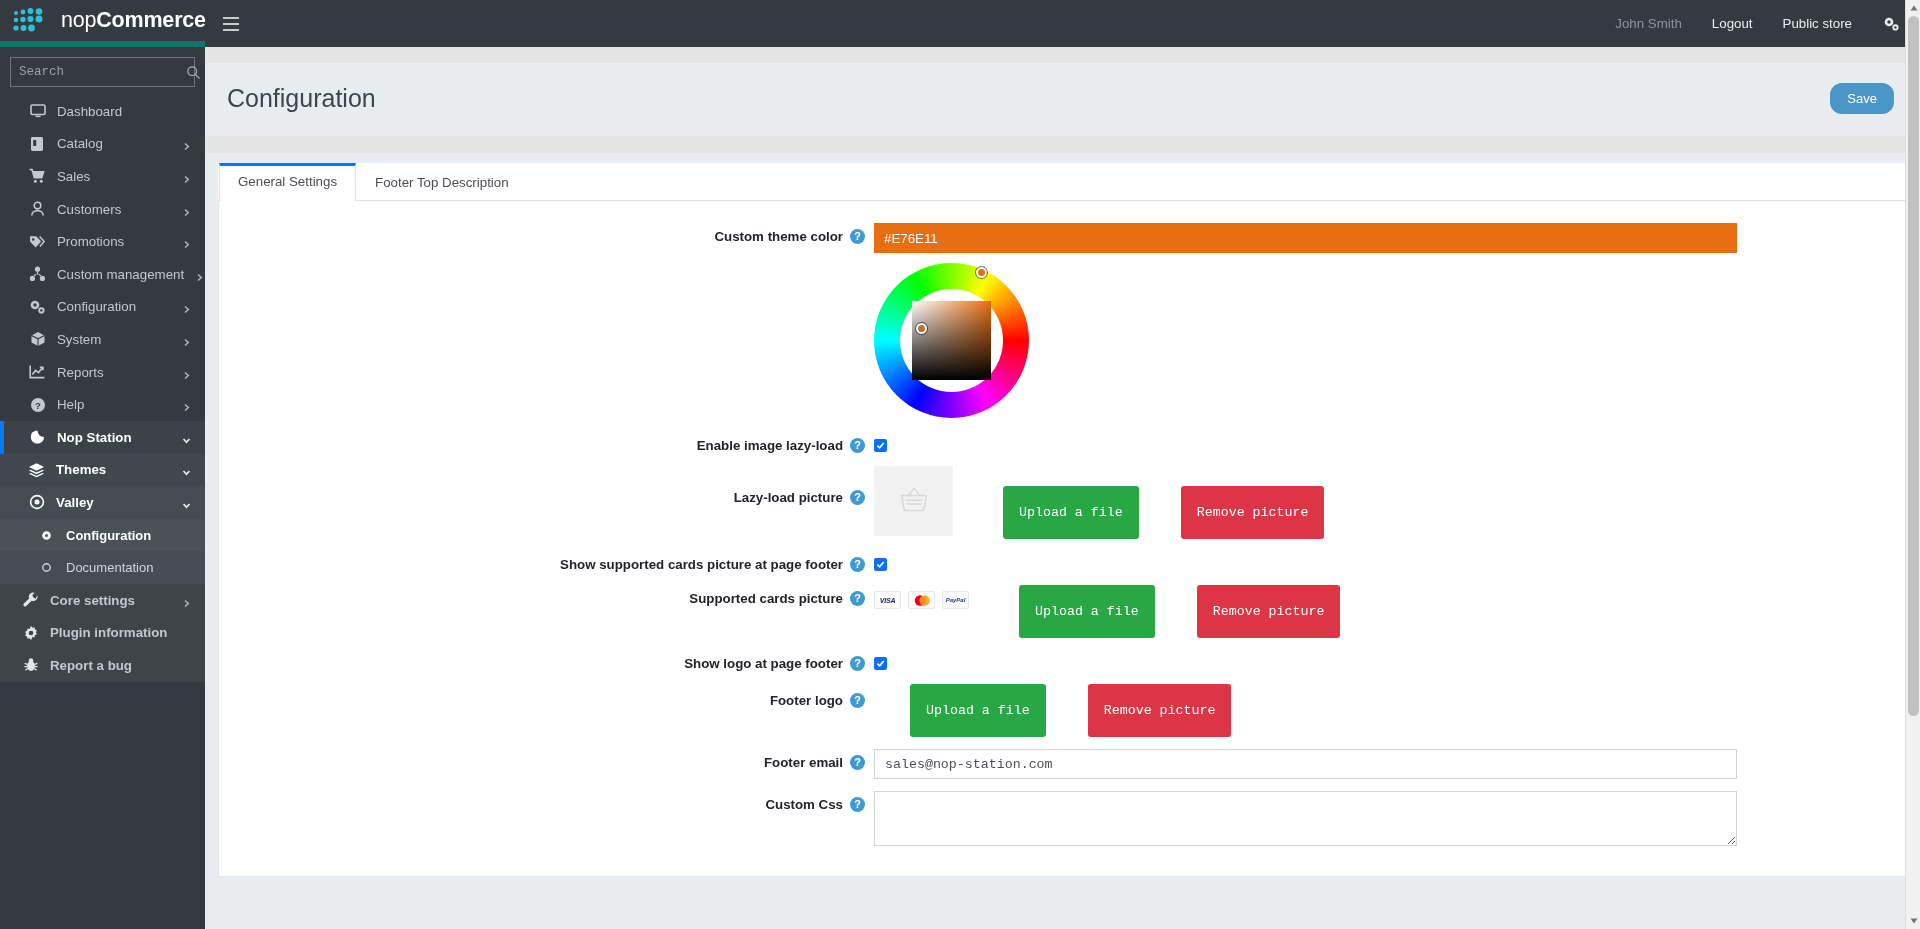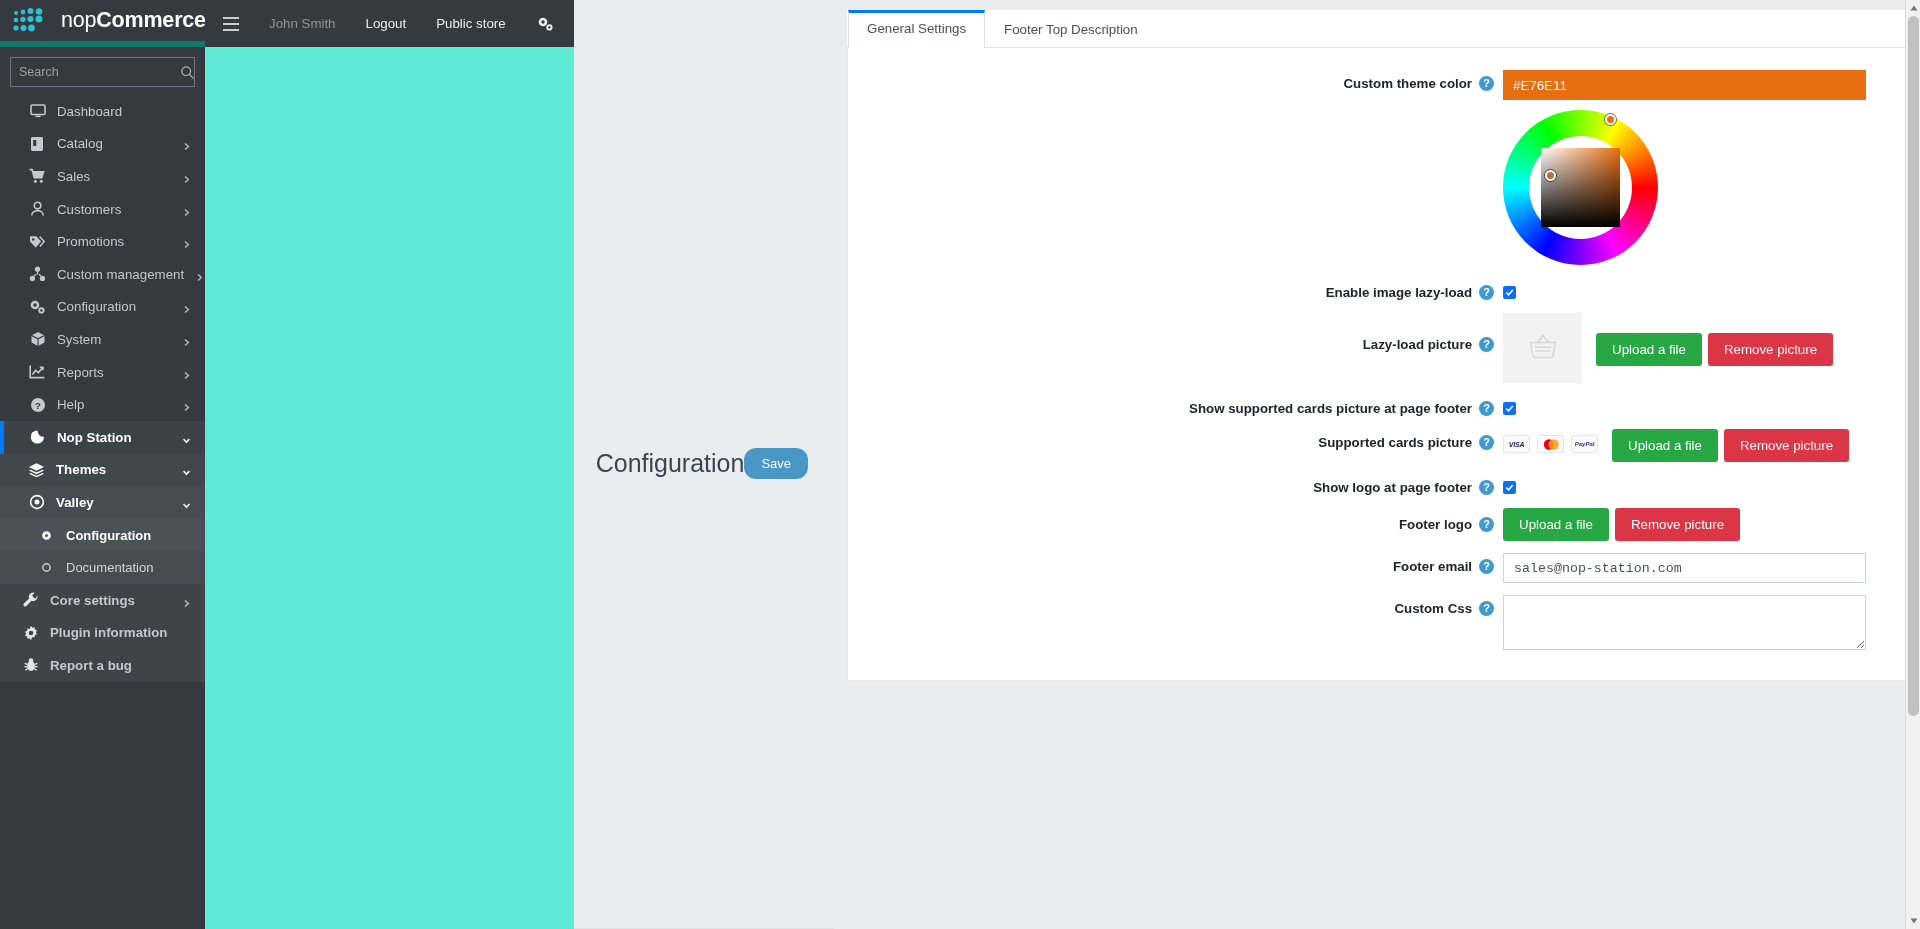--- a/index.html
+++ b/index.html
@@ -26,21 +26,21 @@
   .brand-text b { font-weight: 700; }
   .brand-text span.light { font-weight: 400; }
 
   .search-wrap { padding: 10px 10px 8px 10px; }
   .search-box {
     height: 30px; border: 1px solid #6c757d; background: #343a40;
     display: flex; align-items: center; padding: 0 8px;
   }
   .search-box input {
     flex: 1; background: transparent; border: 0; outline: none;
-    color: #ced4da; font-size: 12.5px; font-family: Liberation Sans, sans-serif;
+    color: #ced4da; font-size: 12.5px; font-family: Liberation Mono, monospace;
   }
   .search-box input::placeholder { color: #9aa0a6; }
   .search-ico { width: 15px; height: 15px; flex-shrink: 0; }
 
   .nav { flex: 1; overflow: hidden; }
   .nav-item {
     display: flex; align-items: center; height: 32.6px;
     padding-left: 29px; gap: 11px; color: #c2c7d0; font-size: 13.3px;
     position: relative; cursor: pointer; white-space: nowrap;
   }
@@ -51,21 +51,21 @@
   .nav-item.active-parent::before {
     content: ""; position: absolute; left: 0; top: 0; bottom: 0; width: 4px; background: #007bff;
   }
   .nav-item.lvl2 { padding-left: 28px; background: #41474d; font-weight: 700; color: #fff; }
   .nav-item.lvl2b { padding-left: 28px; background: #464c52; font-weight: 700; color: #fff; }
   .nav-item.lvl3 { padding-left: 38px; background: #4b5156; font-weight: 700; color: #fff; font-size: 13px; }
   .nav-item.lvl3b { padding-left: 38px; background: #464c52; color: #cfd4d8; font-size: 13px; }
   .nav-item.lvl2c { padding-left: 22px; background: #3f4449; color: #c2c7d0; font-weight: 700; }
 
   
-  .main { flex: 1; display: flex; flex-direction: row; height: 929px; background: #5eead4; overflow: hidden; position: relative; }
+  .main { flex: 1; display: flex; flex-direction: column; height: 929px; background: #e5e5e5; overflow: hidden; position: relative; gap: 16px; }
   .topbar {
     height: 47px; min-height: 47px; background: #343a40;
     display: flex; align-items: center; padding: 0 14px 0 18px;
   }
   .hamburger { width: 16px; height: 14px; display: flex; flex-direction: column; justify-content: space-between; cursor: pointer; }
   .hamburger i { display: block; height: 2px; background: #c8ccd0; }
   .hamburger i:nth-child(1) { width: 16px; }
   .hamburger i:nth-child(2) { width: 16px; }
   .hamburger i:nth-child(3) { width: 16px; }
   .topbar-spacer { flex: 1; }
@@ -161,22 +161,23 @@
     width: 27px; height: 18px; background: #fbfbfb; border: 1px solid #e6e6e6;
     border-radius: 2px; display: flex; align-items: center; justify-content: center;
   }
   .chip-visa { font-size: 7px; font-weight: 700; color: #1a1f71; letter-spacing: -.2px; font-style: italic; }
   .chip-mc { display: flex; }
   .chip-pp { font-size: 6px; font-weight: 700; font-style: italic; color: #253b80; }
 
   .btns { display: flex; gap: 6px; }
   .btn {
     border: 0; border-radius: 3px; color: #fff; font-size: 13.3px;
-    padding: 9px 16px; cursor: pointer; white-space: nowrap;
-    font-family: Liberation Sans, sans-serif;
+    padding: 19px 16px; cursor: pointer; white-space: nowrap;
+    font-family: Liberation Mono, monospace;
+    margin-left: 36px;
   }
   .btn-green { background: #28a745; }
   .btn-red { background: #dc3545; }
 
   .txt-input {
     width: 100%; max-width: 863px; height: 30px; border: 1px solid #ced4da;
     padding: 0 10px; font-size: 13.3px; color: #495057; outline: none;
     font-family: Liberation Mono, monospace; background: #fff;
   }
   .txt-area {

